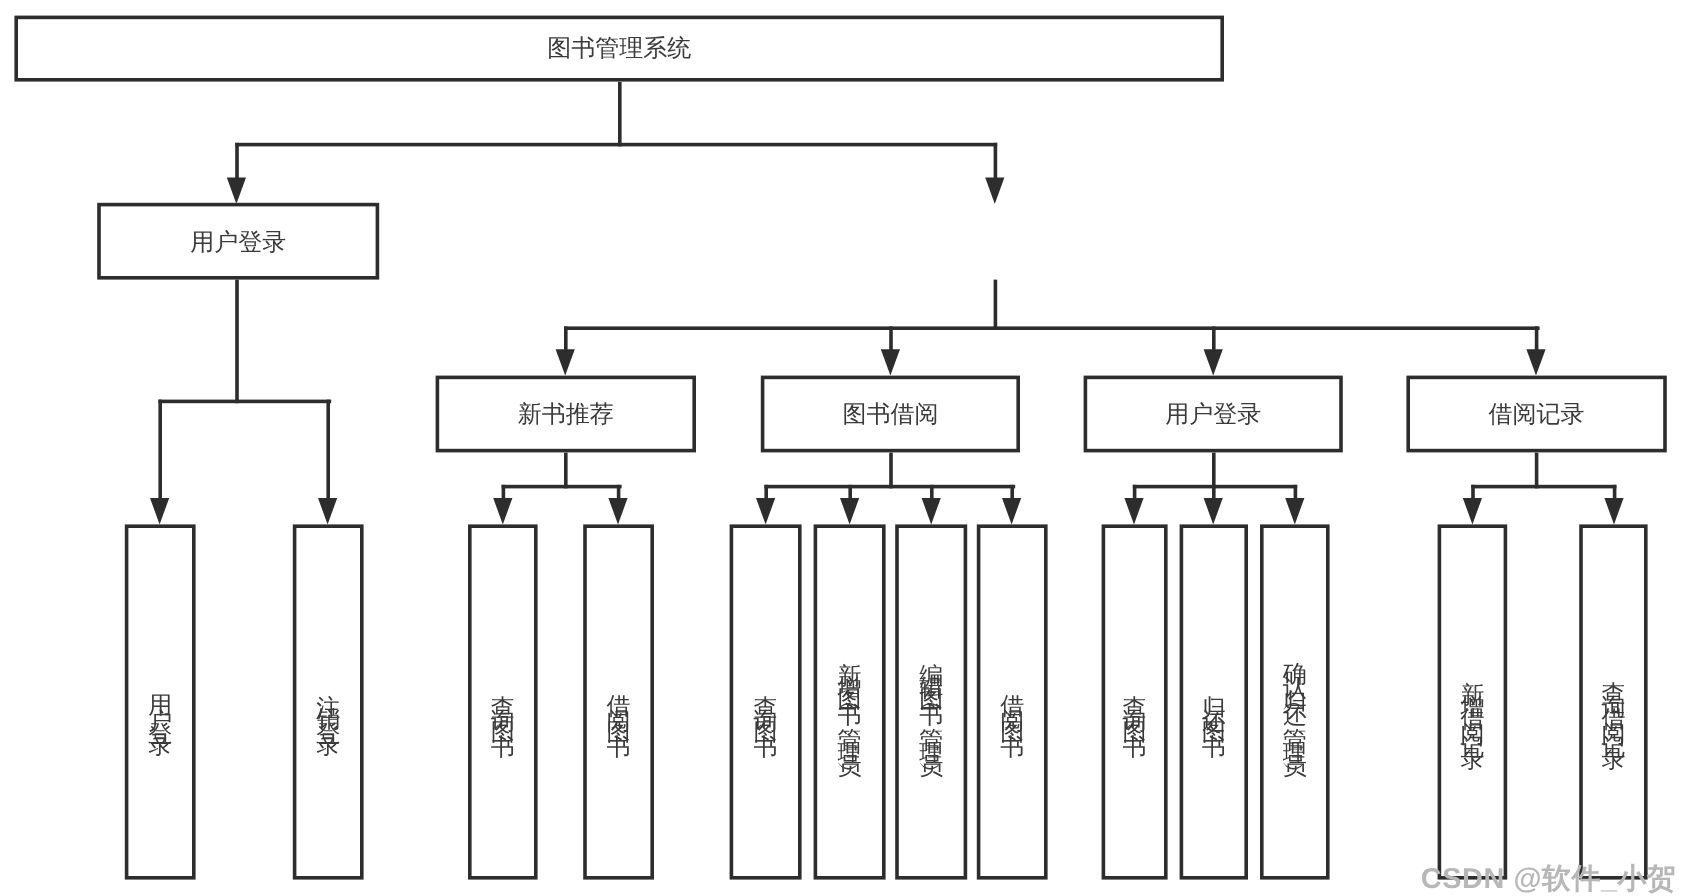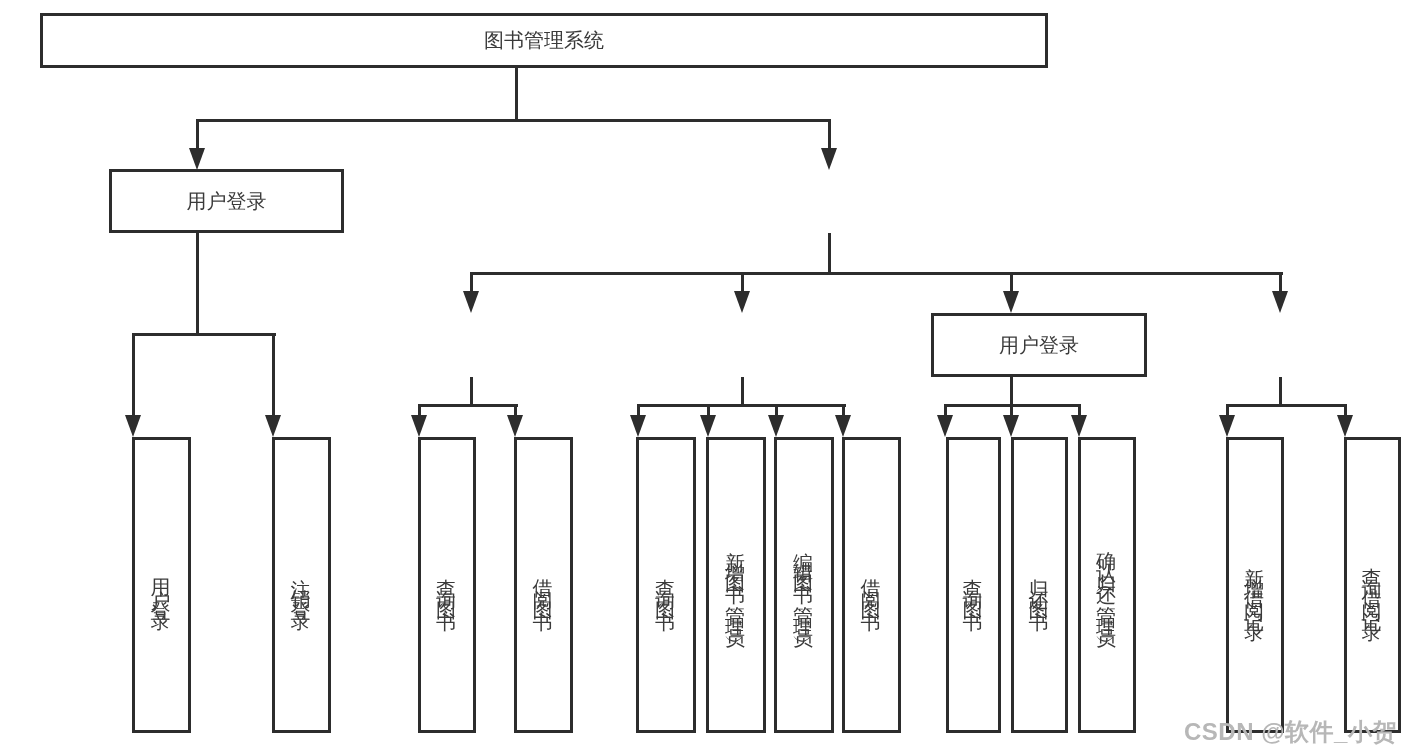--- a/index.html
+++ b/index.html
@@ -8,21 +8,21 @@
     --watermark:#b7b7b7;
     --bg:#ffffff;
   }
   html,body{margin:0;padding:0;background:var(--bg);}
   body{font-family:"Liberation Sans","DejaVu Sans",sans-serif;}
   .canvas{position:relative;width:1405px;height:747px;background:var(--bg);overflow:hidden;}
   .box{
     position:absolute;box-sizing:border-box;
     border:3px solid var(--line);background:#fff;
     display:flex;align-items:center;justify-content:center;
-    font-size:20px;color:var(--text);margin-left:28px;
+    font-size:20px;color:var(--text);
   }
   .vlabel{
     writing-mode:vertical-rl;text-orientation:mixed;
     letter-spacing:11px;white-space:nowrap;
   }
   .hline{position:absolute;height:3px;background:var(--line);}
   .vline{position:absolute;width:3px;background:var(--line);}
   .arrow{
     position:absolute;width:0;height:0;
     border-left:8px solid transparent;border-right:8px solid transparent;
@@ -98,22 +98,31 @@
   <div class="arrow" style="left:1337px;top:415px"></div>
 
   <div class="box" style="left:12px;top:13px;width:1008px;height:55px">
     <span>图书管理系统</span>
   </div>
 
   <div class="box" style="left:81px;top:169px;width:235px;height:64px">
     <span>用户登录</span>
   </div>
 
+  <div class="box" style="left:363px;top:313px;width:217px;height:64px">
+    <span>新书推荐</span>
+  </div>
+  <div class="box" style="left:634px;top:313px;width:216px;height:64px">
+    <span>图书借阅</span>
+  </div>
   <div class="box" style="left:903px;top:313px;width:216px;height:64px">
     <span>用户登录</span>
+  </div>
+  <div class="box" style="left:1172px;top:313px;width:217px;height:64px">
+    <span>借阅记录</span>
   </div>
 
   <div class="box" style="left:104px;top:437px;width:59px;height:296px">
     <span class="vlabel">用户登录</span>
   </div>
   <div class="box" style="left:244px;top:437px;width:59px;height:296px">
     <span class="vlabel">注销登录</span>
   </div>
 
   <div class="box" style="left:390px;top:437px;width:58px;height:296px">

